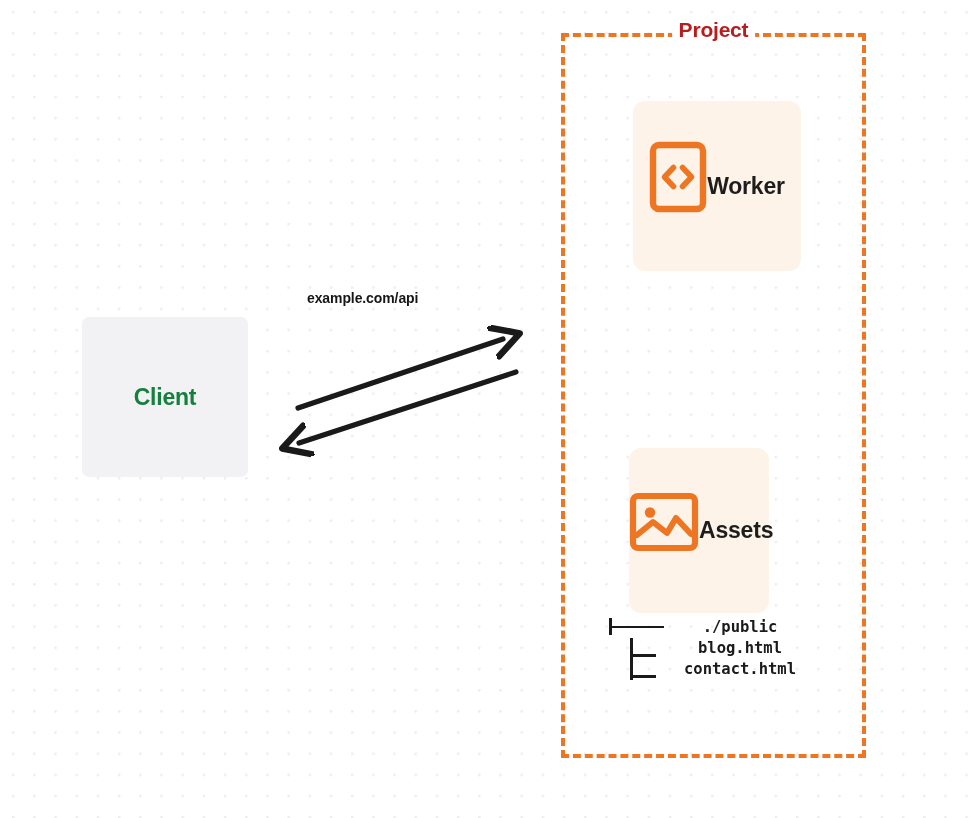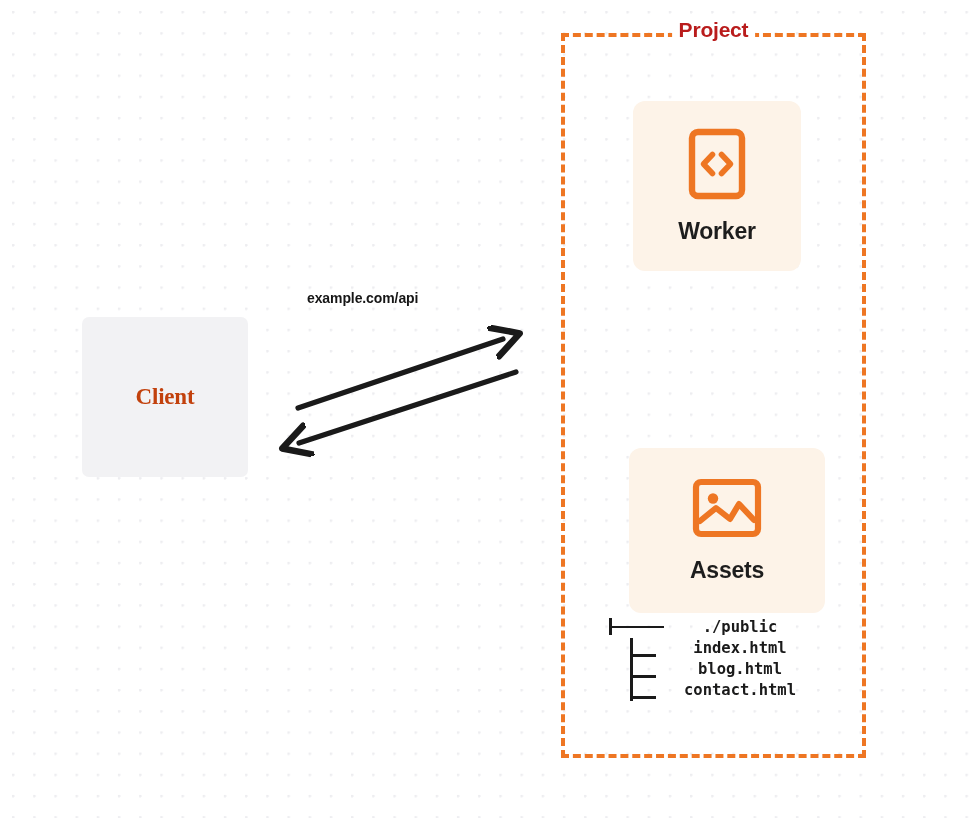--- a/index.html
+++ b/index.html
@@ -32,23 +32,22 @@
     height: 160px;
     background: #F2F2F4;
     border-radius: 7px;
     display: flex;
     align-items: center;
     justify-content: center;
   }
   #client-node .node-label {
     font-size: 23px;
     font-weight: bold;
-    color: #c2410c;
+    color: #15803d;
     letter-spacing: -0.2px;
-    font-family: Liberation Serif, serif;
   }
 
   
   #arrow-layer {
     position: absolute;
     left: 0;
     top: 0;
     width: 980px;
     height: 818px;
     pointer-events: none;
@@ -94,35 +93,36 @@
     letter-spacing: -0.2px;
     white-space: nowrap;
   }
 
   
   .service-box {
     position: absolute;
     background: #FDF3E8;
     border-radius: 12px;
     display: flex;
-    flex-direction: column;
+    flex-direction: row;
     align-items: center;
     justify-content: center;
   }
   #worker-box {
     left: 72px;
     top: 68px;
     width: 168px;
     height: 170px;
   }
   #assets-box {
     left: 68px;
     top: 415px;
-    width: 196px;
+    width: 140px;
     height: 165px;
+    justify-content: space-between;
   }
   .service-icon {
     display: block;
     margin-bottom: 14px;
   }
   .service-label {
     font-size: 23px;
     font-weight: bold;
     color: #1d1d1d;
     letter-spacing: -0.2px;
@@ -223,39 +223,32 @@
   <div id="file-tree">
 
     <div class="tree-row">
       <span class="tree-branch">
         <i class="br-vert" style="left:1px; top:1px;  width:2.6px; height:17px;"></i>
         <i class="br-horz" style="left:1px; top:8.5px; width:55px; height:2.6px;"></i>
       </span>
       <span class="tree-name">./public</span>
     </div>
 
+
     <div class="tree-row">
       <span class="tree-branch">
         <i class="br-vert" style="left:22px; top:0px;  width:2.6px; height:21px;"></i>
         <i class="br-horz" style="left:22px; top:16px; width:26px; height:2.6px;"></i>
       </span>
-      <span class="tree-name">index.html</span>
+      <span class="tree-name">blog.html</span>
     </div>
 
     <div class="tree-row">
       <span class="tree-branch">
         <i class="br-vert" style="left:22px; top:0px;  width:2.6px; height:21px;"></i>
         <i class="br-horz" style="left:22px; top:16px; width:26px; height:2.6px;"></i>
       </span>
-      <span class="tree-name">blog.html</span>
-    </div>
-
-    <div class="tree-row">
-      <span class="tree-branch">
-        <i class="br-vert" style="left:22px; top:0px;  width:2.6px; height:21px;"></i>
-        <i class="br-horz" style="left:22px; top:16px; width:26px; height:2.6px;"></i>
-      </span>
       <span class="tree-name">contact.html</span>
     </div>
 
   </div>
 
 </div>
 
 </body></html>

